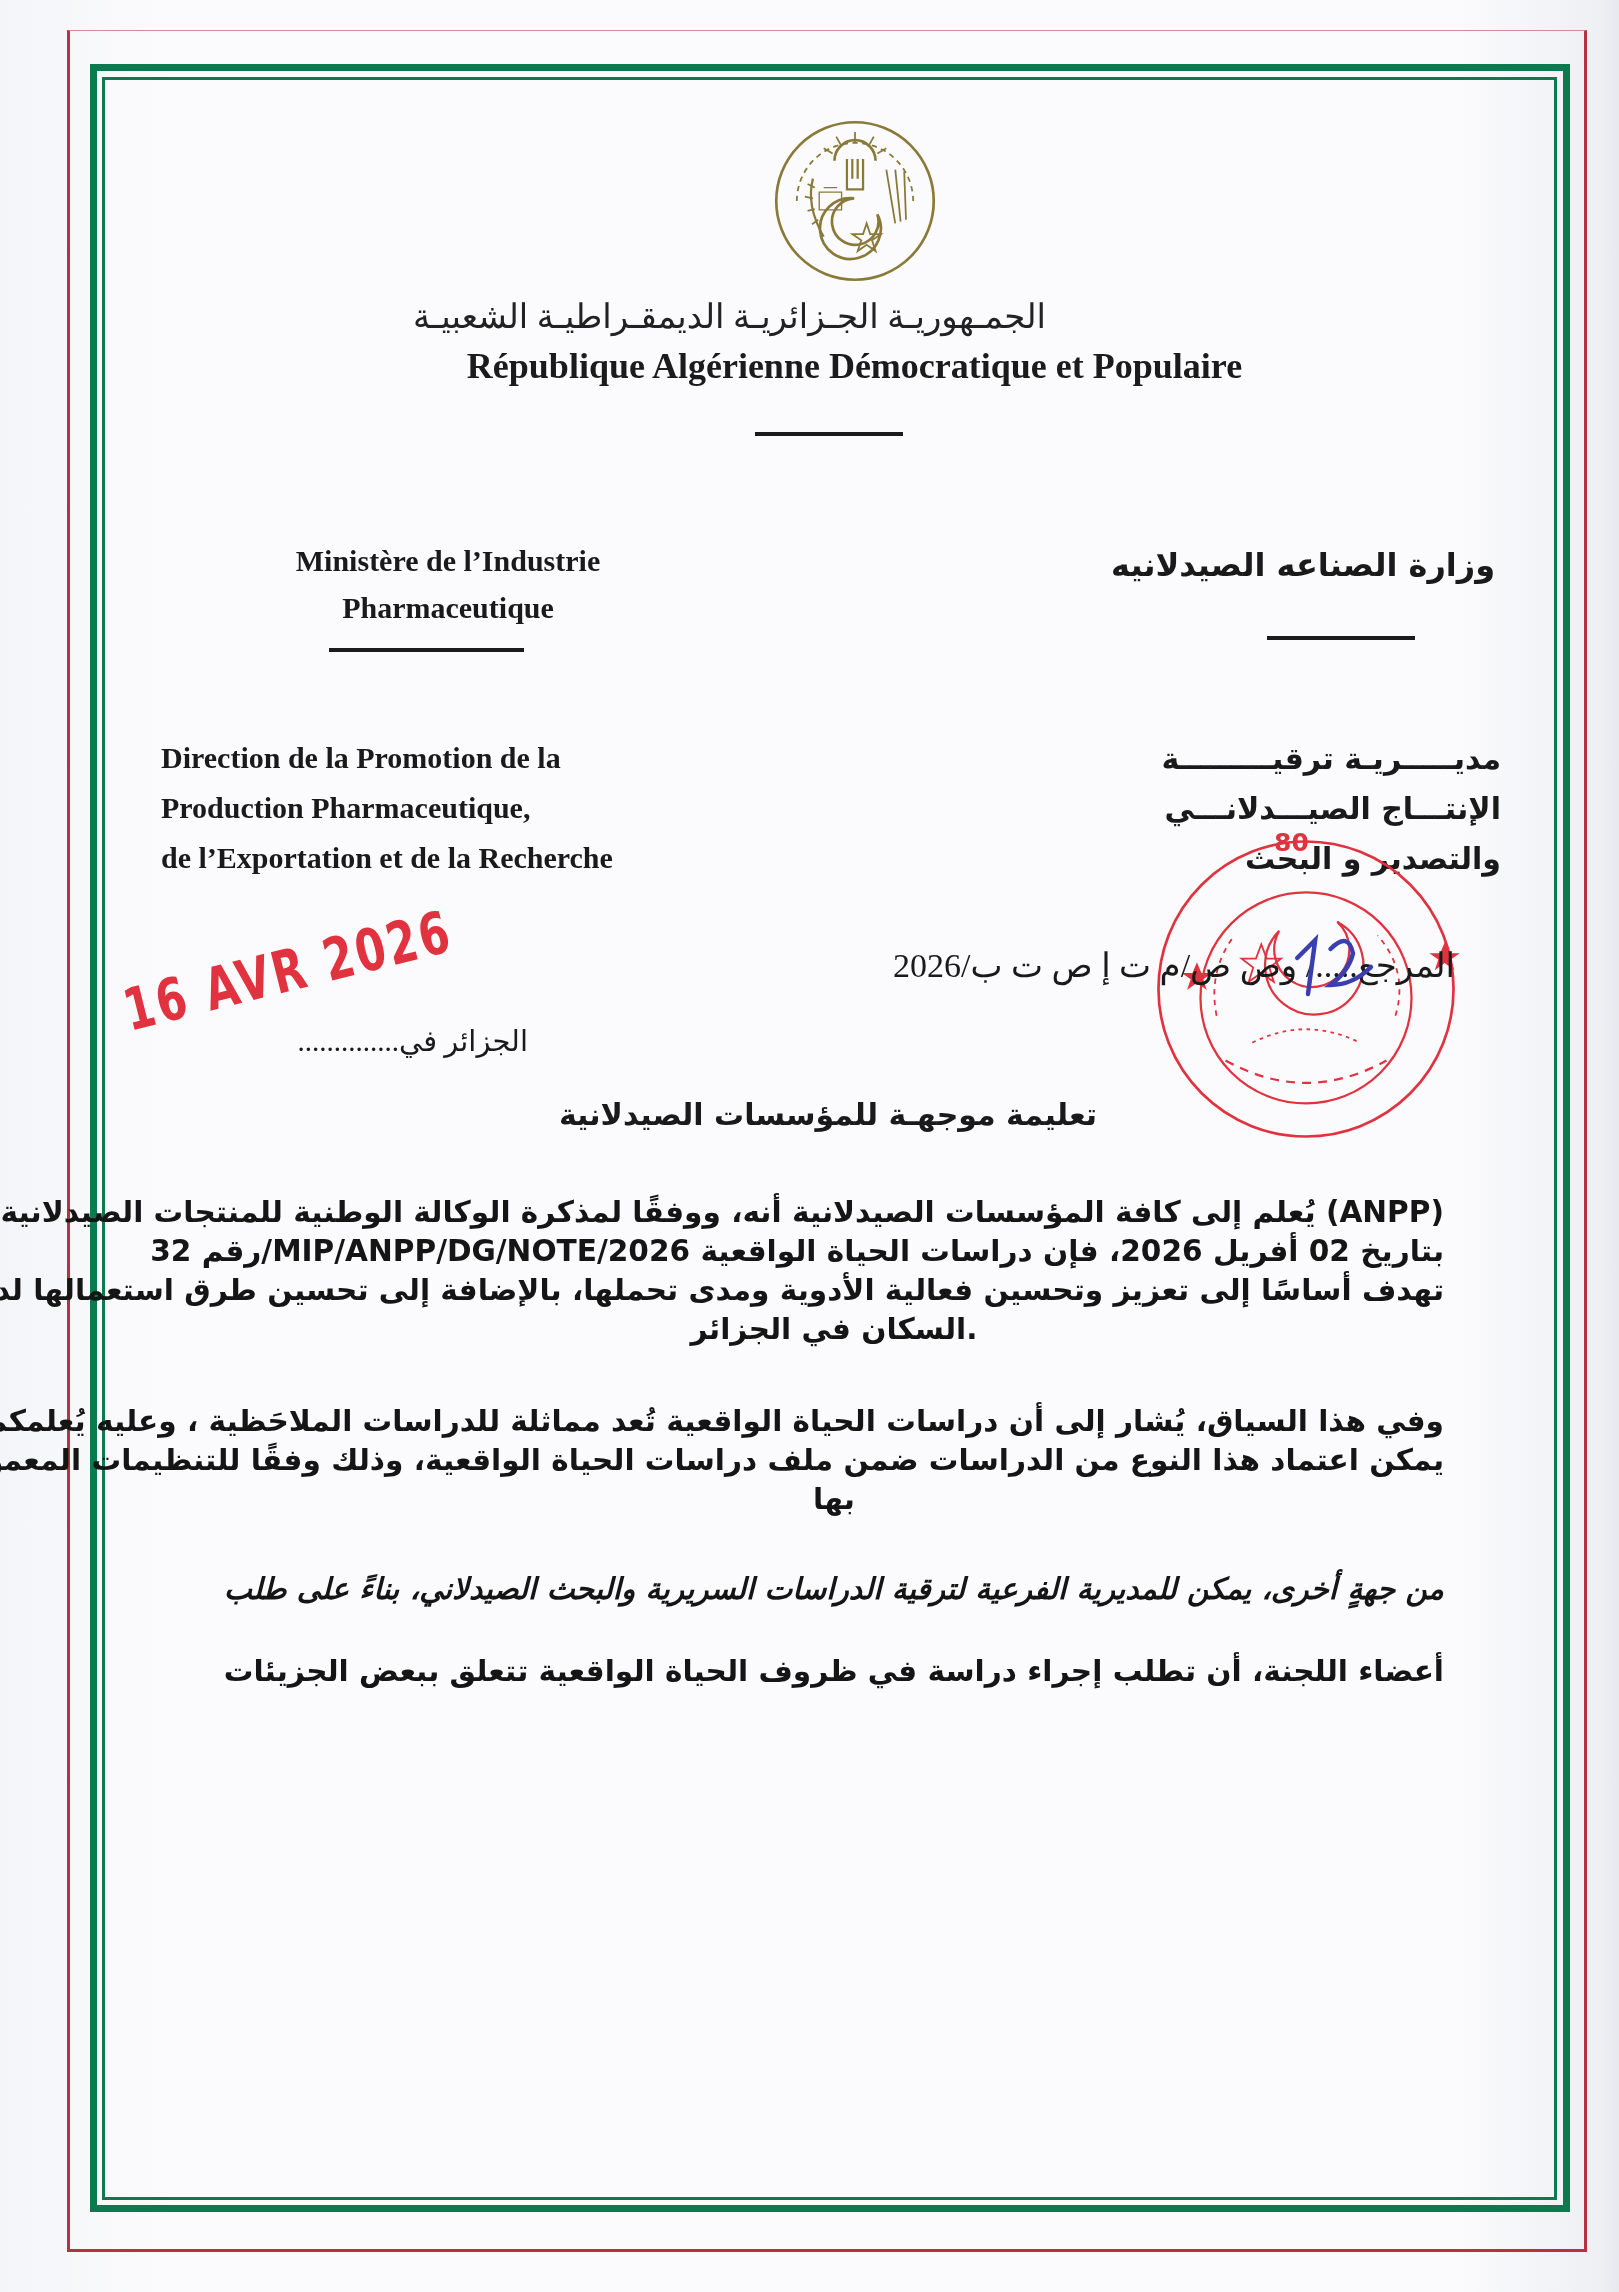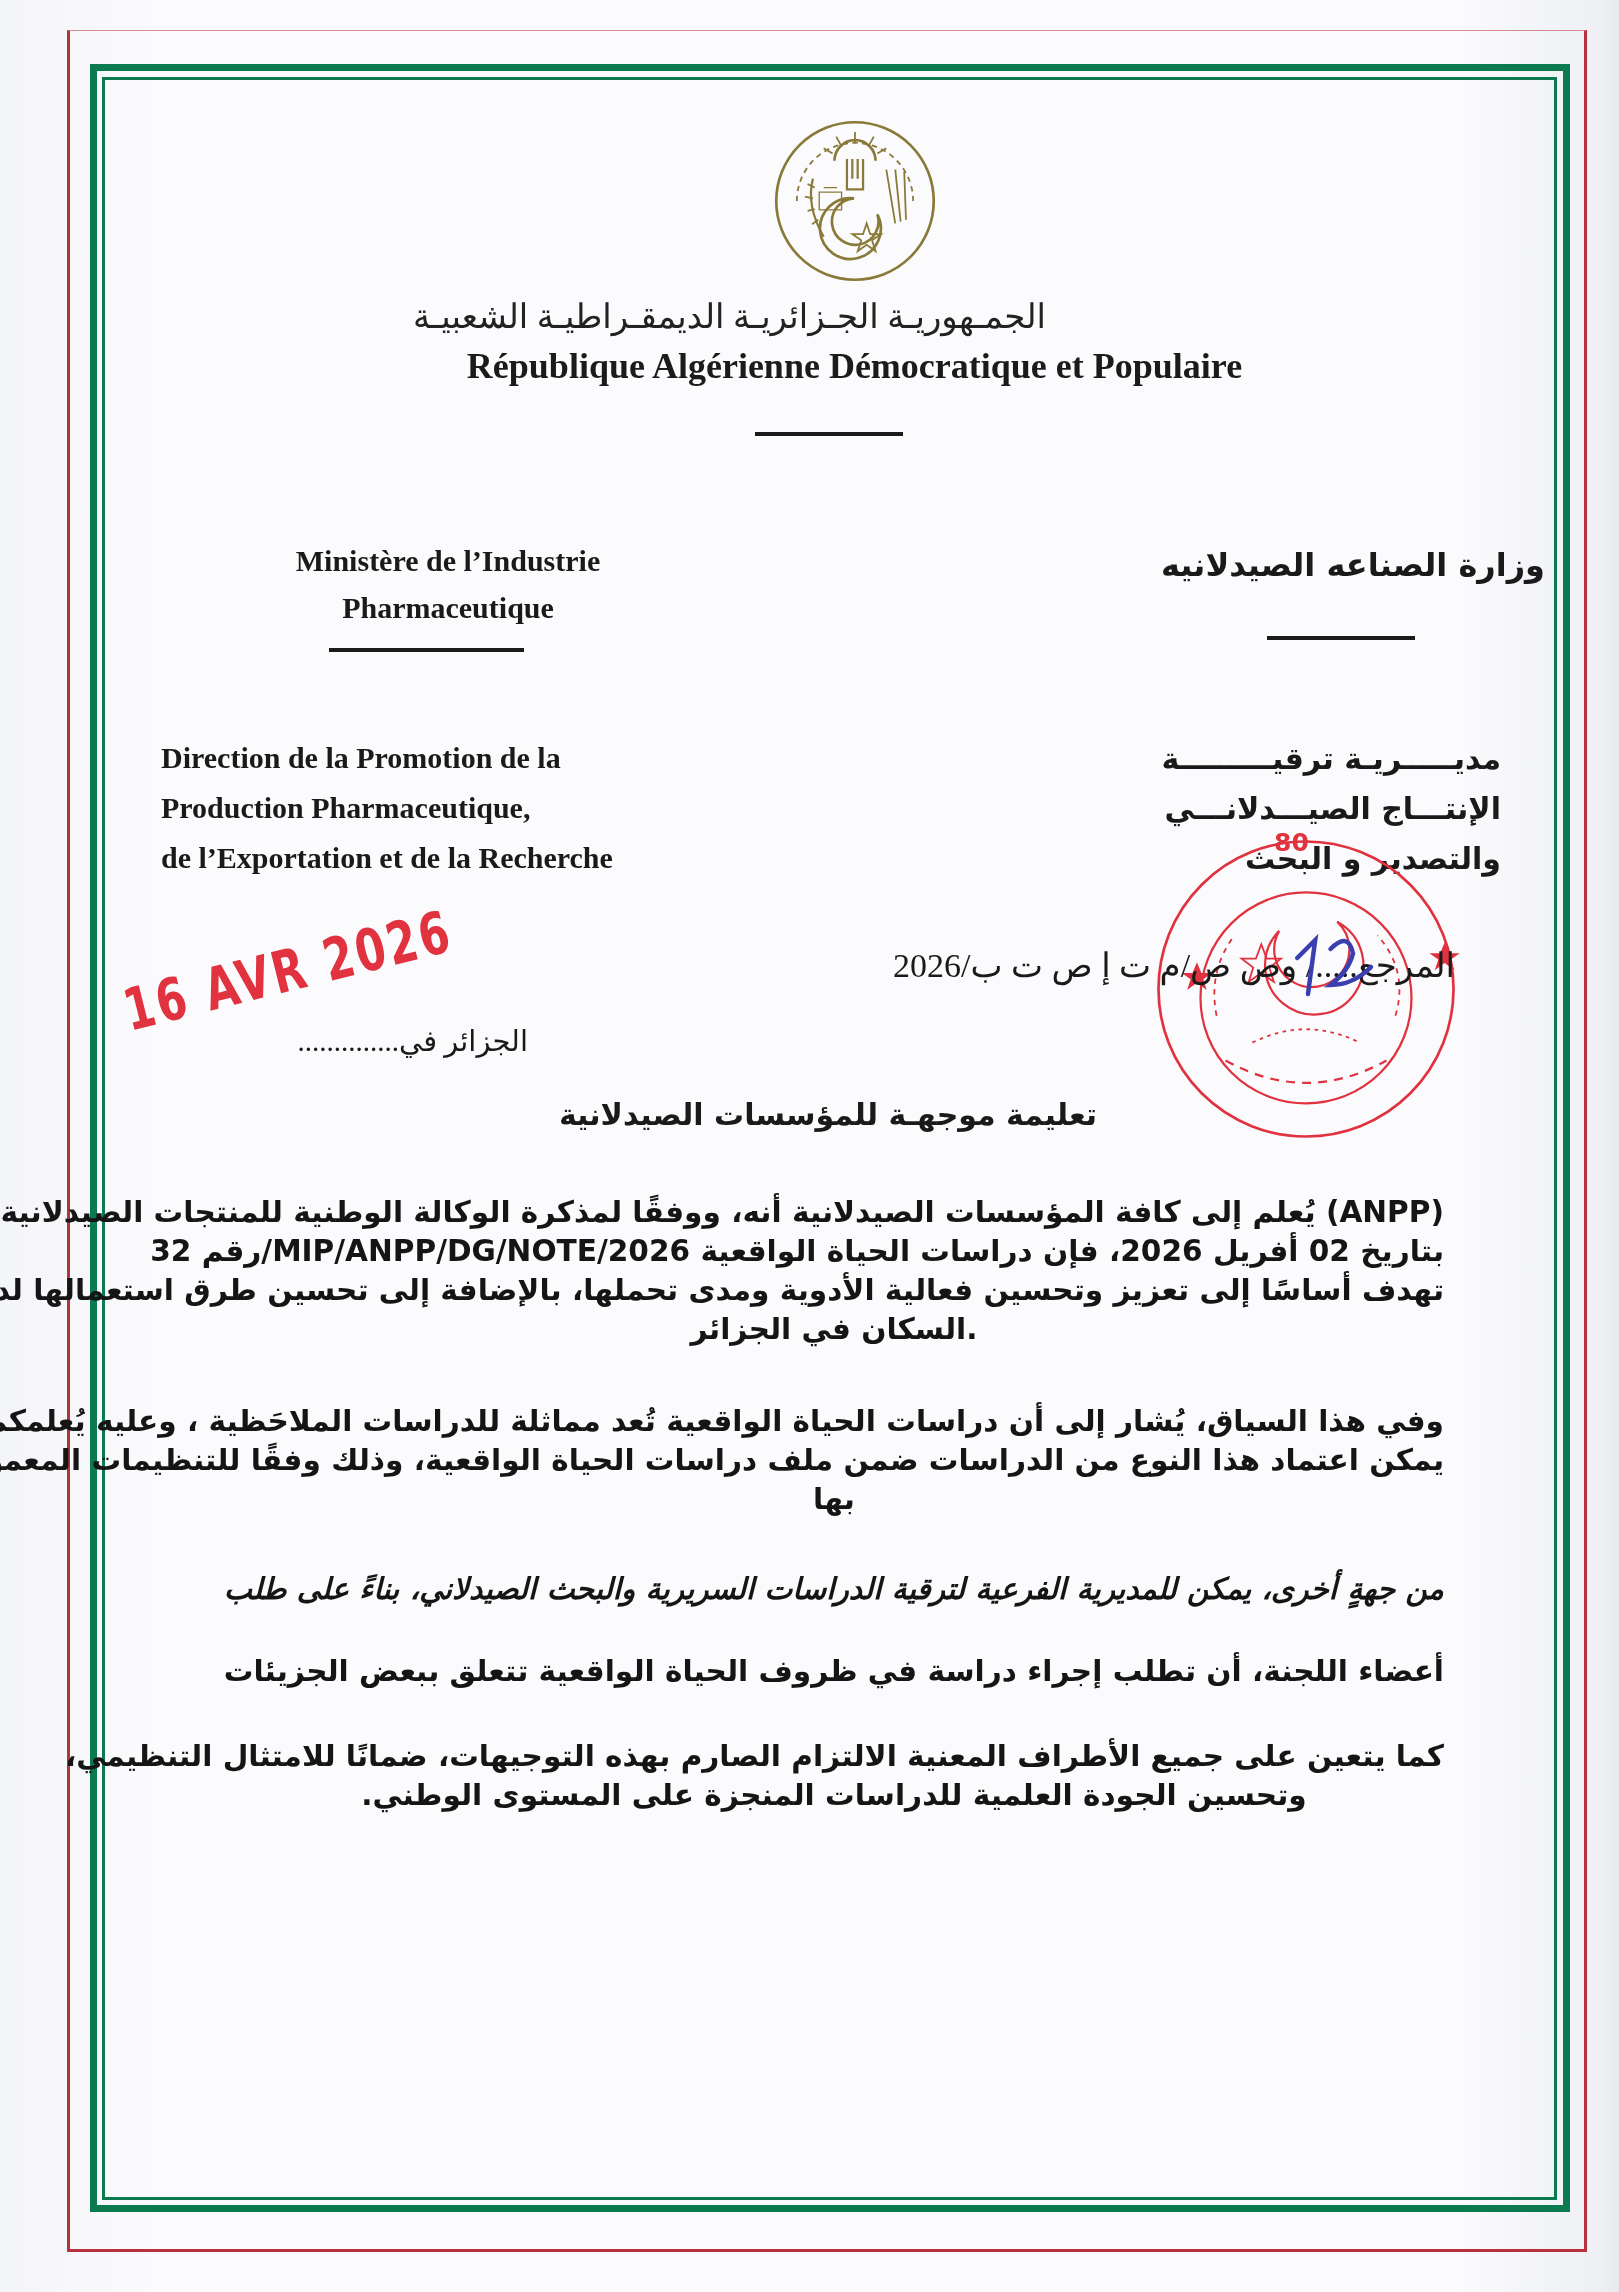--- a/index.html
+++ b/index.html
@@ -46,21 +46,21 @@
     position: absolute; left: 0; width: 1709px; top: 345px; text-align: center;
     font-size: 36px; font-weight: bold; color: #1b1b1b;
   }
   .rule { position: absolute; height: 3.6px; background: #1b1b1b; }
 
   .ministry-fr {
     position: absolute; left: 260px; top: 537px; width: 376px; text-align: center;
     font-size: 30px; font-weight: bold; line-height: 47px;
   }
   .ministry-ar {
-    position: absolute; left: 1111px; top: 546px; width: 434px; text-align: right;
+    position: absolute; left: 1111px; top: 546px; width: 434px; text-align: left;
     font-size: 32px; font-weight: bold;
   }
   .direction-fr {
     position: absolute; left: 161px; top: 733px; width: 627px;
     font-size: 30px; font-weight: bold; line-height: 50px;
   }
   .direction-ar {
     position: absolute; left: 1111px; top: 734px; width: 390px; text-align: right;
     font-size: 30px; font-weight: bold; line-height: 50px;
   }
@@ -209,19 +209,15 @@
   </div>
 
   <div class="para ar" style="top:1570px;font-style:italic;">
     <span class="line">من جهةٍ أخرى، يمكن للمديرية الفرعية لترقية الدراسات السريرية والبحث الصيدلاني، بناءً على طلب</span>
   </div>
 
   <div class="para ar" style="top:1652px;">
     <span class="line">أعضاء اللجنة، أن تطلب إجراء دراسة في ظروف الحياة الواقعية تتعلق ببعض الجزيئات</span>
   </div>
 
-  <div class="para ar" style="top:1737px;">
-    <span class="line">كما يتعين على جميع الأطراف المعنية الالتزام الصارم بهذه التوجيهات، ضمانًا للامتثال التنظيمي،</span>
-    <span class="line">وتحسين الجودة العلمية للدراسات المنجزة على المستوى الوطني.</span>
-  </div>
 
 </div>
 
 
 </body></html>

